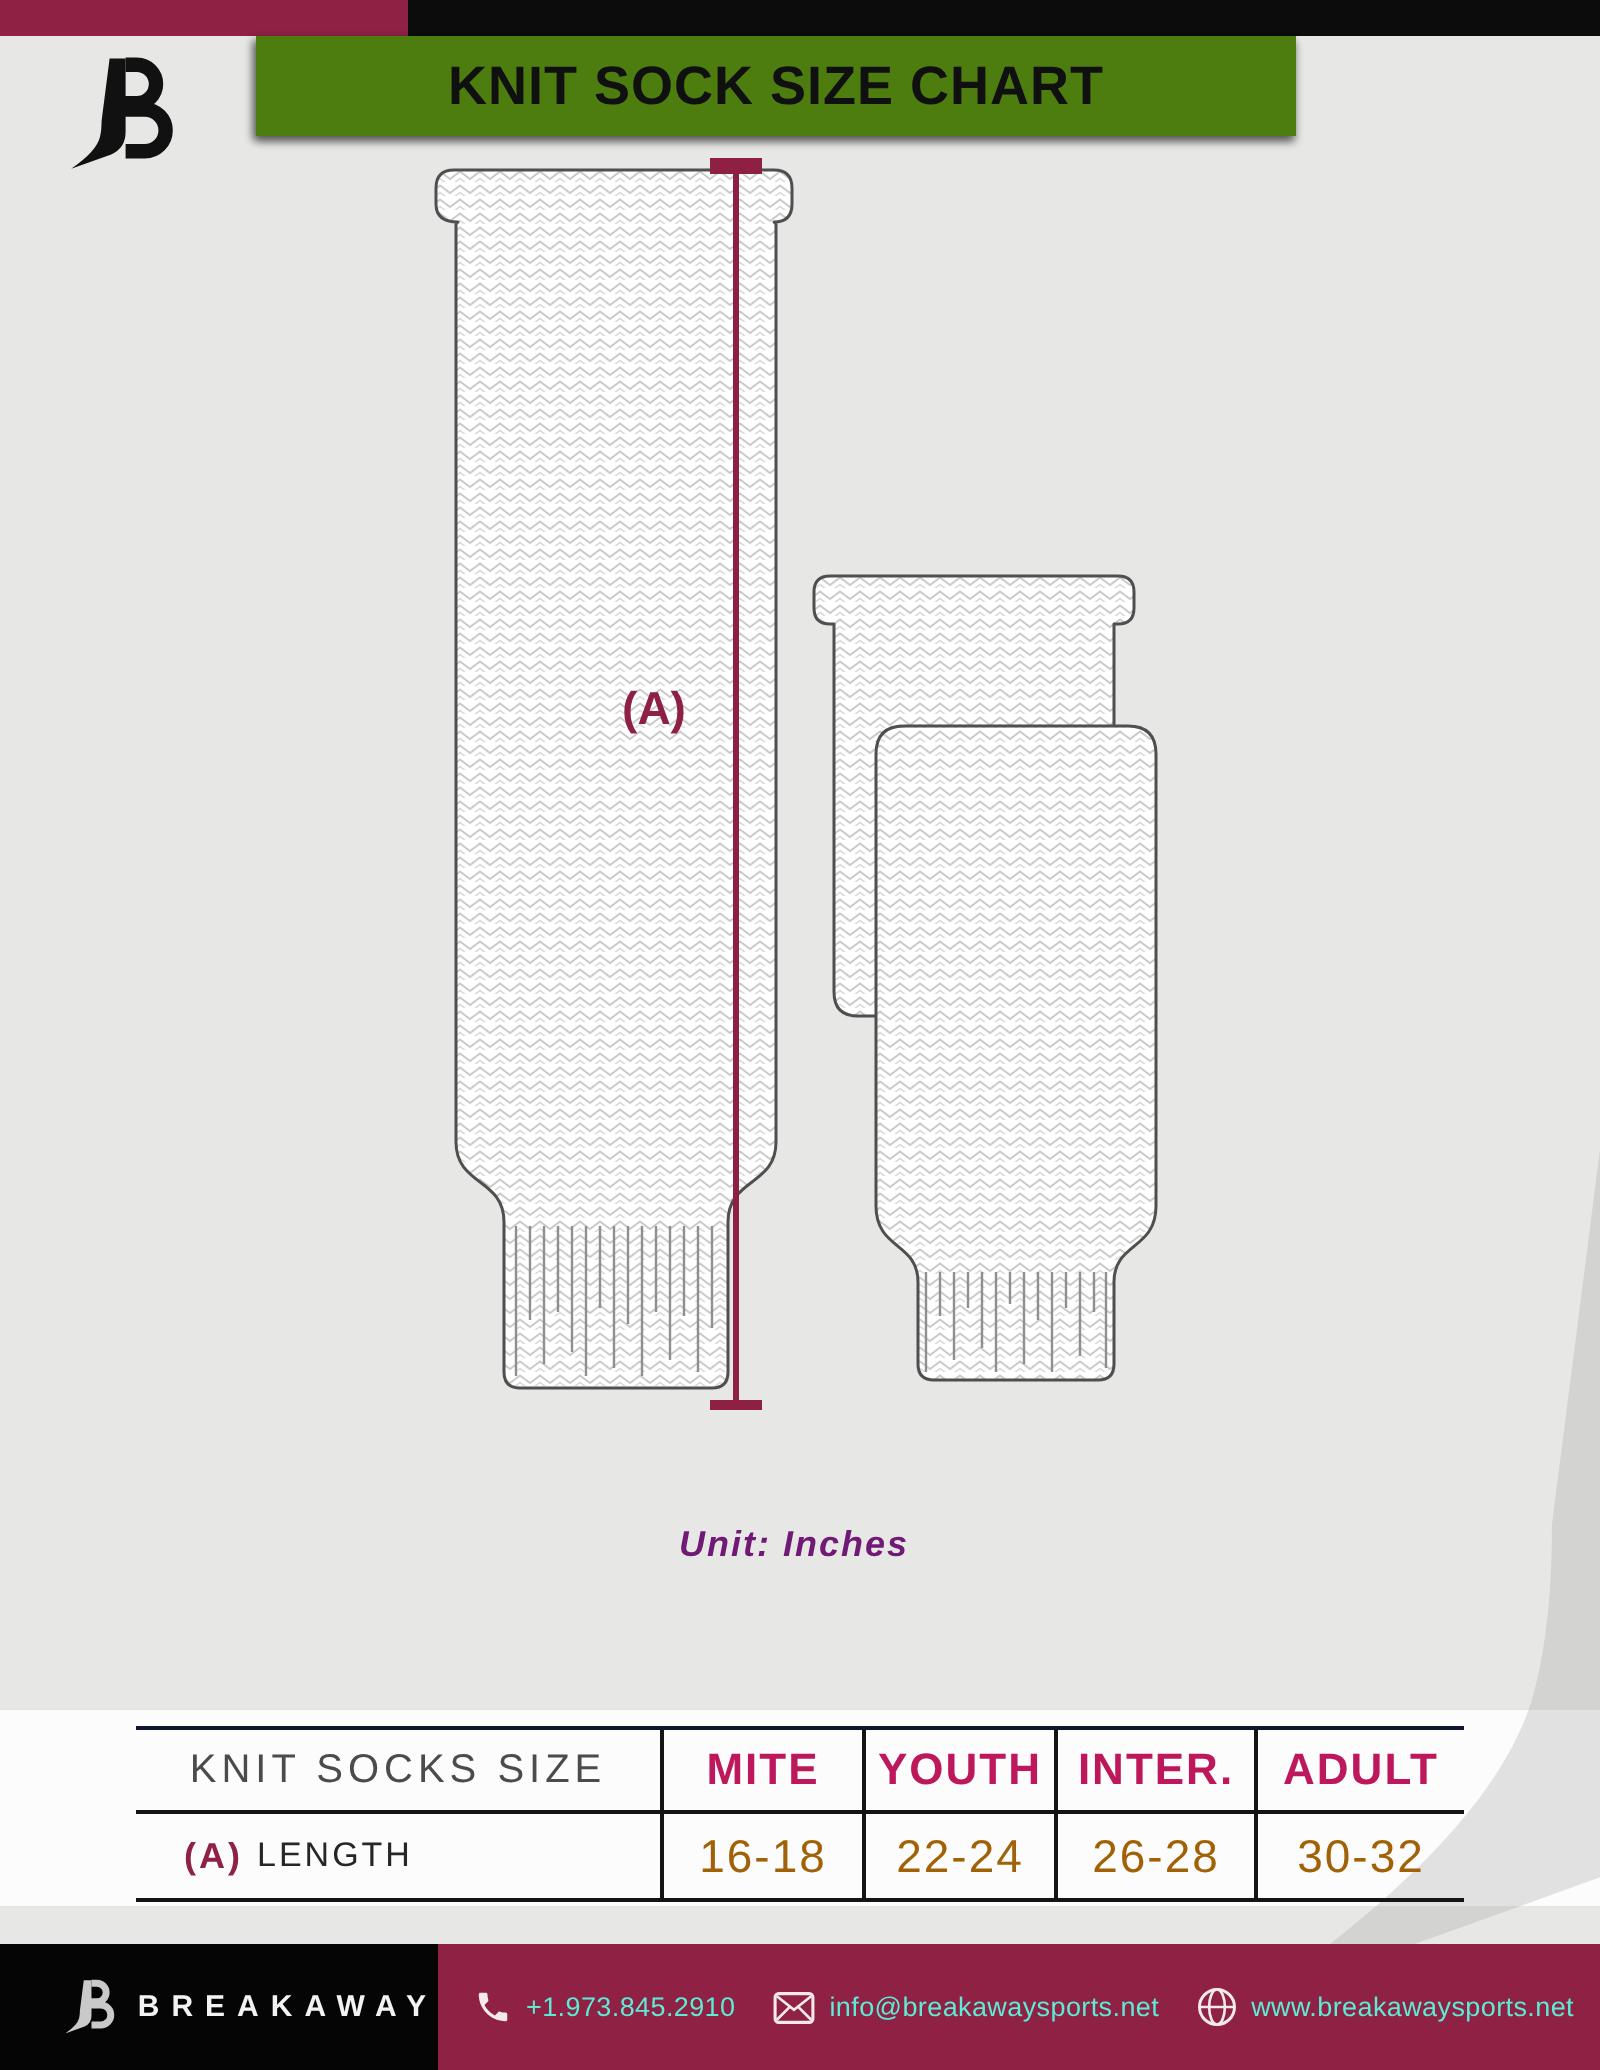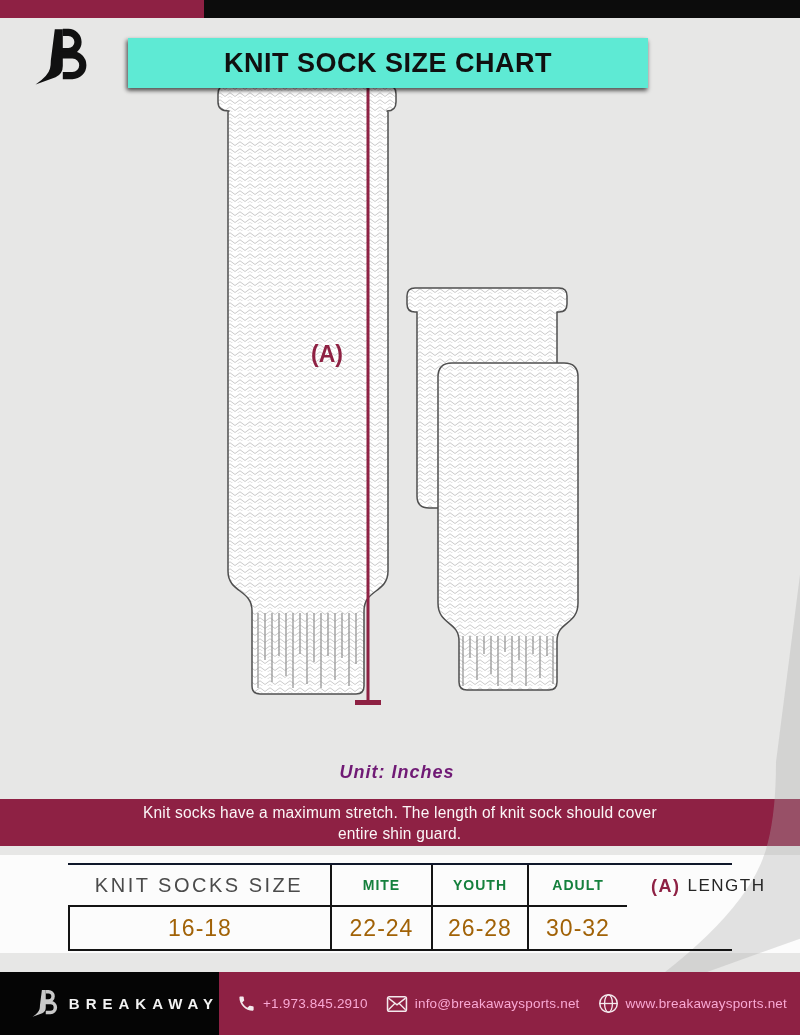--- a/index.html
+++ b/index.html
@@ -4,23 +4,23 @@
 <style>
   html,body{margin:0;padding:0;}
   body{font-family:"Liberation Sans", sans-serif;}
   #page{position:relative;width:800px;height:1035px;overflow:hidden;background:#e7e7e6;}
 
   
   .top-strip{position:absolute;left:0;top:0;width:800px;height:18px;background:#0c0c0c;z-index:5;}
   .top-strip .maroon-part{position:absolute;left:0;top:0;width:204px;height:18px;background:#8e2144;}
 
   
-  .title-box{position:absolute;left:128px;top:18px;width:520px;height:50px;background:#5eead4;
+  .title-box{position:absolute;left:128px;top:18px;width:520px;height:50px;background:#4d7c0f;
     box-shadow:-2px 2px 4px rgba(0,0,0,.45), 0 3px 4px rgba(0,0,0,.35);
-    display:flex;align-items:center;justify-content:center;z-index:5;margin-top:20px;}
+    display:flex;align-items:center;justify-content:center;z-index:5;}
   .title-box h1{margin:0;font-size:27px;font-weight:800;letter-spacing:.5px;color:#101010;white-space:nowrap;}
   .season-box{position:absolute;left:648px;top:18px;width:152px;height:50px;background:#8e2144;
     box-shadow:0 3px 4px rgba(0,0,0,.35);display:flex;align-items:center;justify-content:center;z-index:5;}
   .season-box span{display:inline-block;transform:scaleX(.84);font-size:22px;font-weight:700;
     letter-spacing:4px;color:#f7f2f4;white-space:nowrap;font-family:"DejaVu Sans Mono", monospace;}
   .logo-corner{position:absolute;left:26px;top:26px;width:64px;height:64px;z-index:5;color:#111;}
 
   
   .stage{position:absolute;left:0;top:68px;width:800px;height:732px;background:#e7e7e6;z-index:0;}
 
@@ -45,31 +45,31 @@
 
   
   .table-band{position:absolute;left:0;top:855px;width:800px;height:98px;background:#fcfcfc;z-index:0;}
   .size-table{position:absolute;left:68px;top:863px;width:664px;z-index:2;
     display:grid;grid-template-columns:262px 101px 96px 100px 105px;grid-auto-rows:42px;
     border-top:2px solid #0f172a;border-bottom:2px solid #141414;}
   .cell{display:flex;align-items:center;justify-content:center;background:transparent;}
   .cell.vline{border-left:2px solid #141414;}
   .cell.hline{border-bottom:2px solid #141414;}
   .rowhead{font-size:20px;color:#4b4b4b;letter-spacing:2.5px;}
-  .colhead{font-size:14px;font-weight:700;color:#15803d;letter-spacing:1px;}
+  .colhead{font-size:22px;font-weight:700;color:#be185d;letter-spacing:1px;}
   .datacell{font-size:23px;color:#a16207;letter-spacing:1px;}
   .leftdata{justify-content:flex-start;padding-left:24px;font-size:17px;color:#262626;letter-spacing:1.5px;}
   .leftdata .akey{color:#8e2144;font-weight:800;margin-right:7px;font-size:18px;}
 
   
   .footer{position:absolute;left:0;top:972px;width:800px;height:63px;z-index:5;display:flex;}
   .footer-black{width:219px;height:63px;background:#050505;display:flex;align-items:center;padding-left:28px;box-sizing:border-box;}
   .footer-black .brand{color:#f3f3f3;font-size:15px;font-weight:700;letter-spacing:6px;margin-left:10px;}
   .footer-maroon{flex:1;height:63px;background:#8e2144;display:flex;align-items:center;padding-left:18px;gap:18px;}
-  .contact{display:flex;align-items:center;gap:7px;color:#f9a8d4;font-size:13.5px;letter-spacing:.2px;white-space:nowrap;}
+  .contact{display:flex;align-items:center;gap:7px;color:#5eead4;font-size:13.5px;letter-spacing:.2px;white-space:nowrap;}
   .contact svg{display:block;}
 </style>
 </head>
 <body>
 
 <div id="page">
 
   <div class="top-strip">
     <div class="maroon-part"></div>
   </div>
@@ -119,30 +119,27 @@
     <g>
       <rect x="355" y="79" width="26" height="8" fill="#8e2143"></rect>
       <line x1="368" y1="83" x2="368" y2="703" stroke="#8e2143" stroke-width="3"></line>
       <rect x="355" y="700" width="26" height="5" fill="#8e2143"></rect>
       <text x="327" y="362" text-anchor="middle" font-family="Liberation Sans, sans-serif" font-size="23" font-weight="800" fill="#8e2143">(A)</text>
     </g>
   </svg>
 
   <div class="unit-line">Unit: Inches</div>
 
-  <div class="notice">
-    <div>Knit socks have a maximum stretch. The length of knit sock should cover</div>
-    <div>entire shin guard.</div>
-  </div>
 
   <div class="table-band"></div>
   <div class="size-table">
     <div class="cell hline rowhead">KNIT SOCKS SIZE</div>
     <div class="cell hline vline colhead">MITE</div>
     <div class="cell hline vline colhead">YOUTH</div>
+    <div class="cell hline vline colhead">INTER.</div>
     <div class="cell hline vline colhead">ADULT</div>
 
     <div class="cell leftdata">
       <span class="akey">(A)</span>
       <span>LENGTH</span>
     </div>
     <div class="cell vline datacell">16-18</div>
     <div class="cell vline datacell">22-24</div>
     <div class="cell vline datacell">26-28</div>
     <div class="cell vline datacell">30-32</div>

